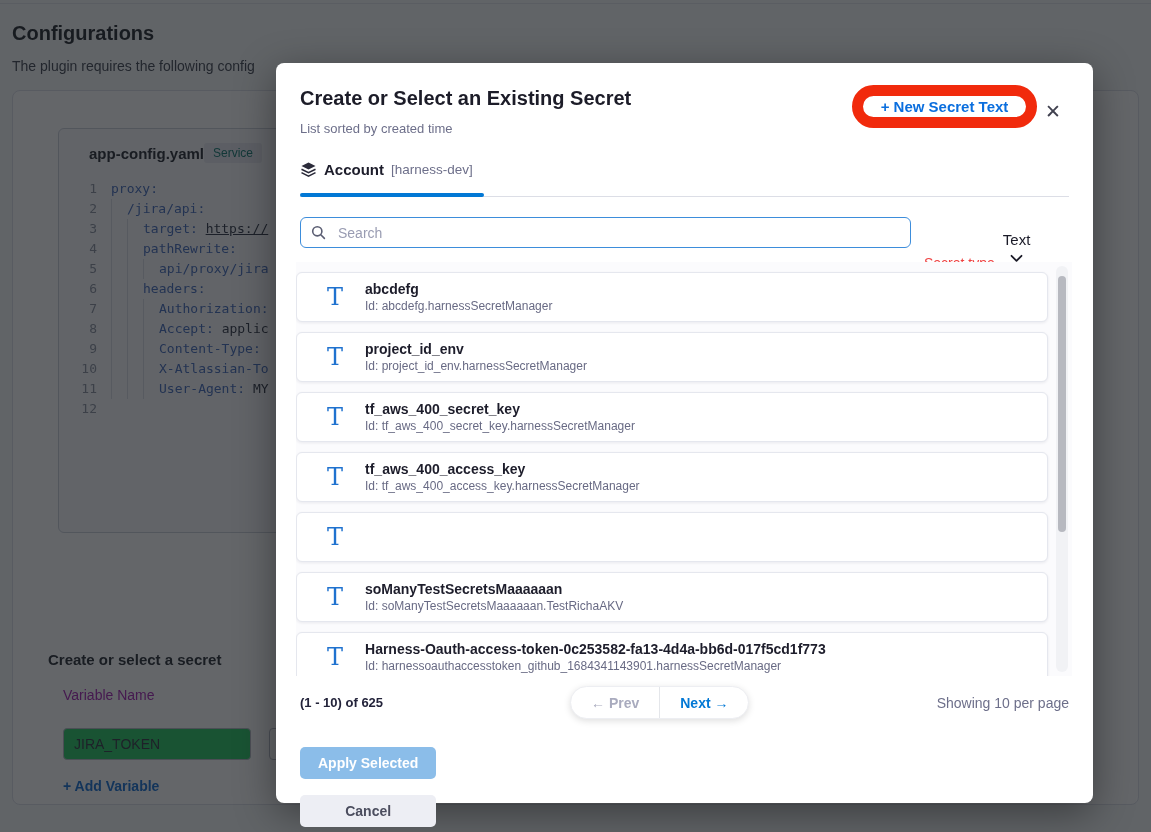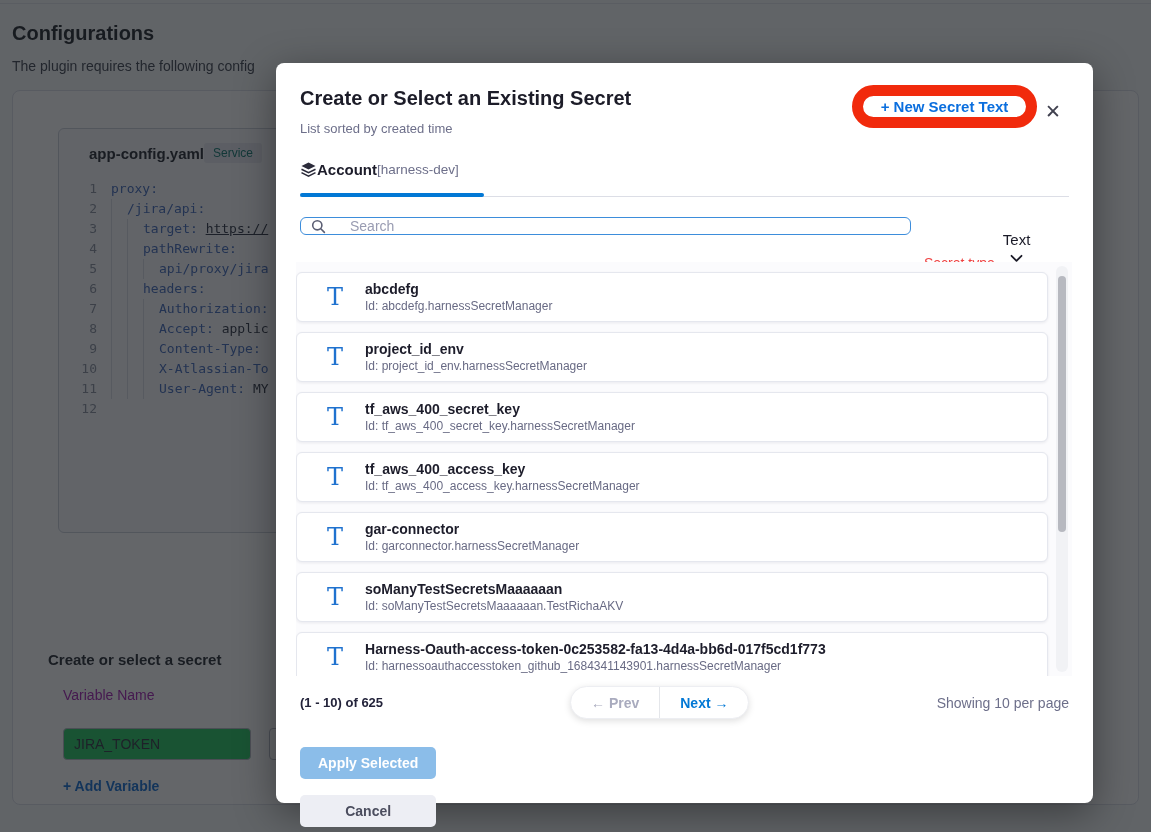--- a/index.html
+++ b/index.html
@@ -53,28 +53,28 @@
   }
   .modal-title { position:absolute; left:24px; top:24px; font-size:20px; font-weight:700; color:#1c1c28; }
   .modal-subtitle { position:absolute; left:24px; top:58px; font-size:13px; color:#6d6f8a; }
   .new-secret-ring {
     position:absolute; left:576px; top:22px; width:185px; height:43px;
     border:11px solid #f12a0c; border-radius:30px;
     display:flex; align-items:center; justify-content:center;
   }
   .new-secret-btn { background:none; border:none; color:#0a6ede; font-size:15px; font-weight:700; font-family:"Liberation Sans", sans-serif; cursor:pointer; white-space:nowrap; }
   .modal-close { position:absolute; left:766px; top:38px; width:22px; height:22px; font-size:19px; color:#40414f; cursor:pointer; line-height:22px; text-align:center; }
-  .tab-row { position:absolute; left:24px; top:98px; display:flex; align-items:center; cursor:pointer; }
+  .tab-row { position:absolute; left:24px; top:98px; display:flex; align-items:center; gap:7px; cursor:pointer; }
   .tab-label { font-size:15px; font-weight:700; color:#1d1d2b; }
   .tab-scope { font-size:13.5px; color:#6d6f8a; }
   .tab-underline { position:absolute; left:24px; top:130px; width:184px; height:4px; background:#0278d5; border-radius:2px; z-index:2; }
   .tab-baseline { position:absolute; left:24px; right:24px; top:133px; height:1px; background:#dcdee6; }
   .search-box {
-    position:absolute; left:24px; top:154px; width:611px; height:18px;
-    border:1px solid #3d8ddb; border-radius:6px; display:flex; align-items:center; padding:0 10px; gap:24px; background:#fff;
+    position:absolute; left:24px; top:154px; width:611px; height:31px;
+    border:1px solid #3d8ddb; border-radius:6px; display:flex; align-items:center; padding:0 10px; gap:12px; background:#fff;
   }
   .search-input { border:none; outline:none; flex:1; font-size:14px; color:#2b2b3a; font-family:"Liberation Sans", sans-serif; background:transparent; }
   .search-input::placeholder { color:#999cb2; }
   .secret-type-row { position:absolute; left:648px; top:160px; display:flex; align-items:center; gap:8px; }
   .secret-type-label { font-size:14px; color:#ef4444;margin-top:32px; }
   .secret-type-value { font-size:15px; color:#1b1b28; font-weight:500; cursor:pointer; display:flex; align-items:center; gap:6px;flex-direction:column; }
   .secret-list {
     position:absolute; left:20px; top:199px; width:776px; height:414px;
     overflow:hidden; padding-top:10px; background:#fbfbfd;
   }
@@ -218,24 +218,20 @@
       </div>
       <div class="secret-card">
         <span class="t-icon">T</span>
         <div>
           <div class="secret-name">tf_aws_400_access_key</div>
           <div class="secret-id">Id: tf_aws_400_access_key.harnessSecretManager</div>
         </div>
       </div>
       <div class="secret-card">
         <span class="t-icon">T</span>
-        <div>
-          <div class="secret-name">gar-connector</div>
-          <div class="secret-id">Id: garconnector.harnessSecretManager</div>
-        </div>
       </div>
       <div class="secret-card">
         <span class="t-icon">T</span>
         <div>
           <div class="secret-name">soManyTestSecretsMaaaaaan</div>
           <div class="secret-id">Id: soManyTestSecretsMaaaaaan.TestRichaAKV</div>
         </div>
       </div>
       <div class="secret-card">
         <span class="t-icon">T</span>

